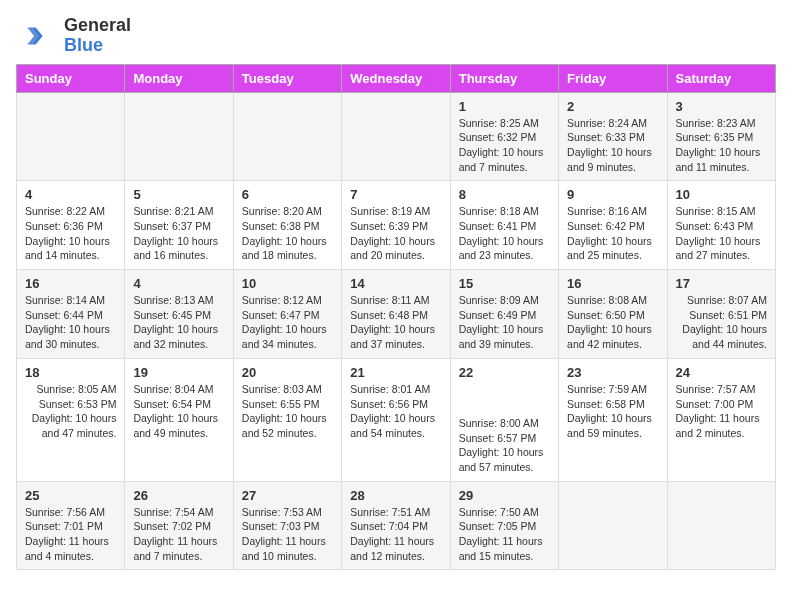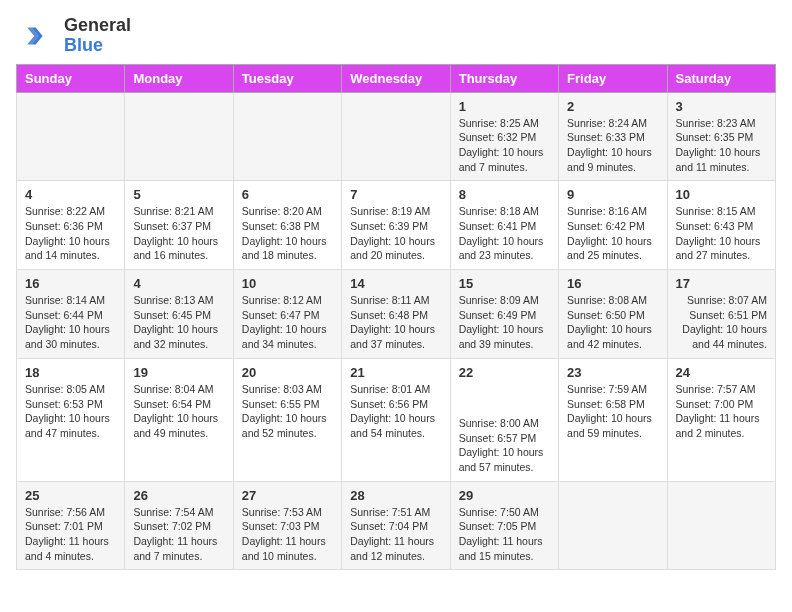--- a/index.html
+++ b/index.html
@@ -243,21 +243,21 @@
           <div class="day-number">17</div>
           <div class="day-info" style="white-space: pre-line; text-align: right;">Sunrise: 8:07 AM
 Sunset: 6:51 PM
 Daylight: 10 hours
 and 44 minutes.</div>
         </td>
       </tr>
       <tr>
         <td>
           <div class="day-number">18</div>
-          <div class="day-info" style="white-space: pre-line;">Sunrise: 8:05 AM
+          <div class="day-info" style="white-space: pre-line; text-align: right;">Sunrise: 8:05 AM
 Sunset: 6:53 PM
 Daylight: 10 hours
 and 47 minutes.</div>
         </td>
         <td>
           <div class="day-number">19</div>
           <div class="day-info" style="white-space: pre-line;">Sunrise: 8:04 AM
 Sunset: 6:54 PM
 Daylight: 10 hours
 and 49 minutes.</div>

